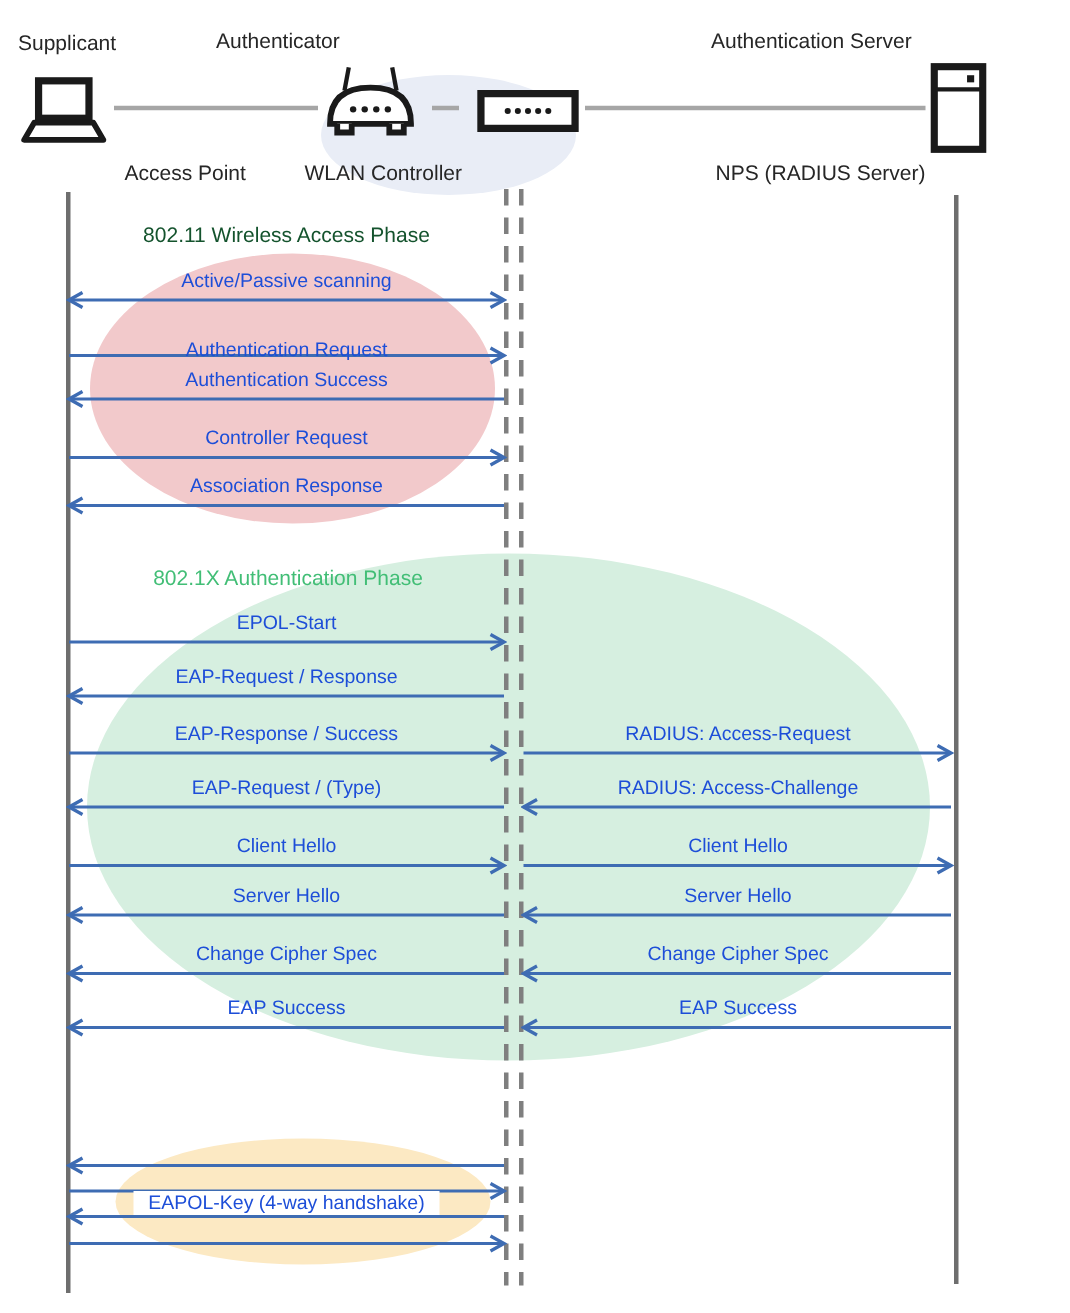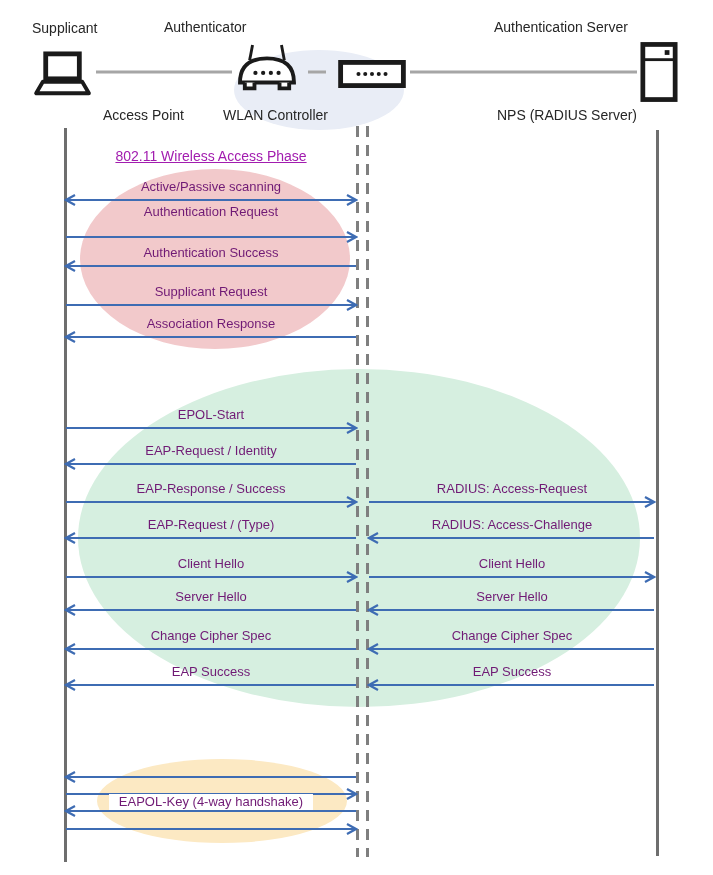--- a/index.html
+++ b/index.html
@@ -1,24 +1,24 @@
 <!DOCTYPE html>
 <html><head>
 <meta charset="utf-8">
 <style>
   html,body{margin:0;padding:0;background:#fff;}
   .stage{position:relative;width:663px;height:875px;background:#fff;overflow:hidden;
-         font-family:"Liberation Sans", sans-serif;color:#1f1f1f;margin-left:20px;}
+         font-family:"Liberation Sans", sans-serif;color:#1f1f1f;}
   svg.layer{position:absolute;left:0;top:0;}
   .role-label,.node-label{position:absolute;font-size:14px;color:#262626;white-space:nowrap;}
   .centered{width:320px;text-align:left;}
   .phase-title{position:absolute;width:340px;text-align:center;font-size:14px;line-height:18px;
                white-space:pre-line;}
   .msg-label{position:absolute;width:340px;text-align:center;font-size:13px;line-height:16px;
-             color:#701a75;white-space:nowrap;}
+             color:#1d4ed8;white-space:nowrap;}
   .msg-label span{display:inline-block;}
   .msg-label.boxed span{background:#ffffff;padding:0 10px;}
   .icon{position:absolute;}
   .msg-line{stroke-width:2;fill:none;}
   .solidline{stroke-width:3;}
   .dashline{stroke-width:3;stroke-dasharray:11 8;}
   .connector{stroke-width:3;}
 </style>
 </head>
 <body>
@@ -116,30 +116,31 @@
       <line x1="4" y1="19" x2="36" y2="19" stroke="#1A1A1A" stroke-width="3"></line>
       <rect x="26" y="9" width="5" height="5" fill="#1A1A1A"></rect>
     </svg>
   </div>
 
   <div class="node-label centered" style="left:-110px;top:107px;">WLAN Client</div>
   <div class="node-label centered" style="left:203px;top:107px;">WLAN Controller</div>
   <div class="node-label centered" style="left:83px;top:107px;">Access Point</div>
   <div class="node-label centered" style="left:477px;top:107px;">NPS (RADIUS Server)</div>
 
-  <div class="phase-title" style="left: 21px; top: 147px; color: #a21caf; text-decoration: underline;">802.11 Wireless Access Phase</div>
+  <div class="phase-title" style="left: 21px; top: 147px; color: #14532d;">802.11 Wireless Access Phase</div>
+  <div class="phase-title" style="left: 22px; top: 376px; color: rgb(66, 190, 118);">802.1X Authentication Phase</div>
 
   <div id="labels">
       <div class="msg-label" style="left: 21px; top: 179px;"><span>Active/Passive scanning</span></div>
-      <div class="msg-label" style="left: 21px; top: 204px;"><span>Authentication Request</span></div>
+      <div class="msg-label" style="left: 21px; top: 225px;"><span>Authentication Request</span></div>
       <div class="msg-label" style="left: 21px; top: 245px;"><span>Authentication Success</span></div>
-      <div class="msg-label" style="left: 21px; top: 284px;"><span>Supplicant Request</span></div>
+      <div class="msg-label" style="left: 21px; top: 284px;"><span>Controller Request</span></div>
       <div class="msg-label" style="left: 21px; top: 316px;"><span>Association Response</span></div>
       <div class="msg-label" style="left: 21px; top: 407px;"><span>EPOL-Start</span></div>
-      <div class="msg-label" style="left: 21px; top: 443px;"><span>EAP-Request / Identity</span></div>
+      <div class="msg-label" style="left: 21px; top: 443px;"><span>EAP-Request / Response</span></div>
       <div class="msg-label" style="left: 21px; top: 481px;"><span>EAP-Response / Success</span></div>
       <div class="msg-label" style="left: 322px; top: 481px;"><span>RADIUS: Access-Request</span></div>
       <div class="msg-label" style="left: 21px; top: 517px;"><span>EAP-Request / (Type)</span></div>
       <div class="msg-label" style="left: 322px; top: 517px;"><span>RADIUS: Access-Challenge</span></div>
       <div class="msg-label" style="left: 21px; top: 556px;"><span>Client Hello</span></div>
       <div class="msg-label" style="left: 322px; top: 556px;"><span>Client Hello</span></div>
       <div class="msg-label" style="left: 21px; top: 589px;"><span>Server Hello</span></div>
       <div class="msg-label" style="left: 322px; top: 589px;"><span>Server Hello</span></div>
       <div class="msg-label" style="left: 21px; top: 628px;"><span>Change Cipher Spec</span></div>
       <div class="msg-label" style="left: 322px; top: 628px;"><span>Change Cipher Spec</span></div>

